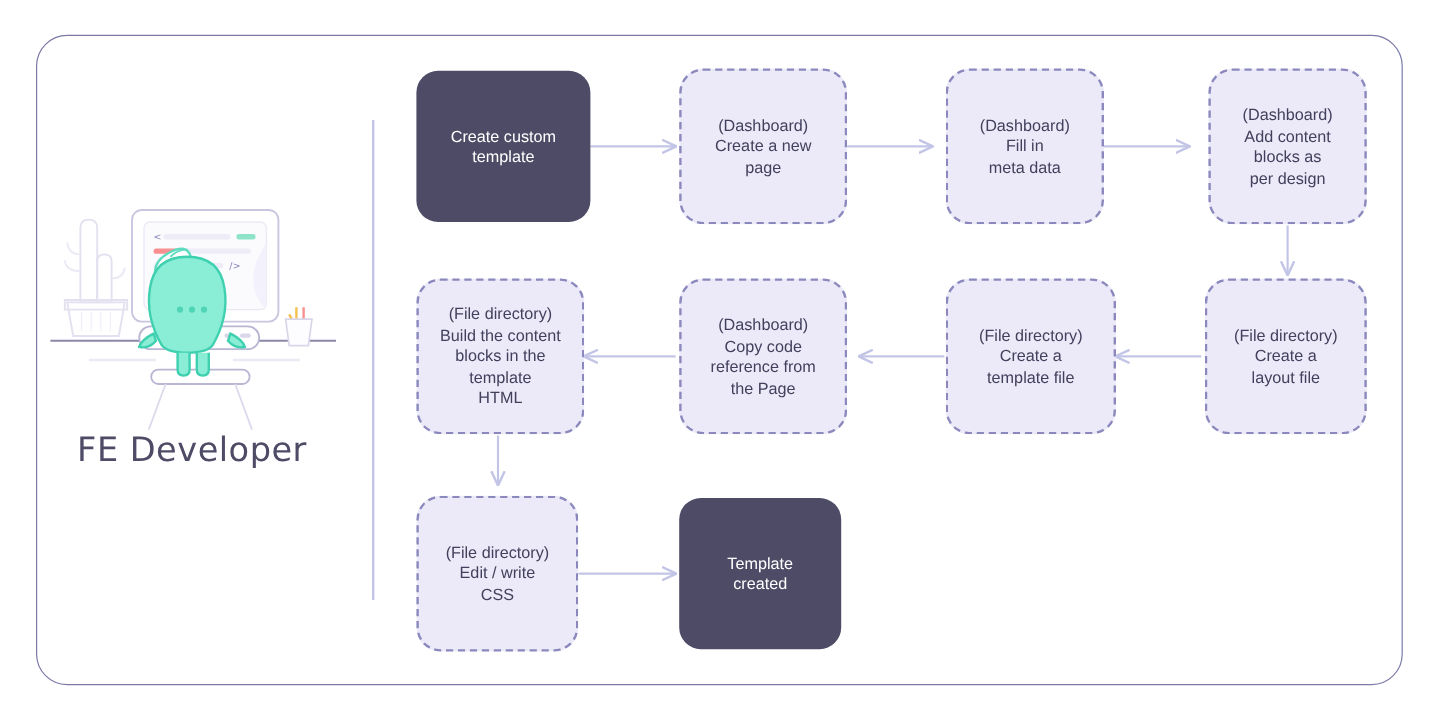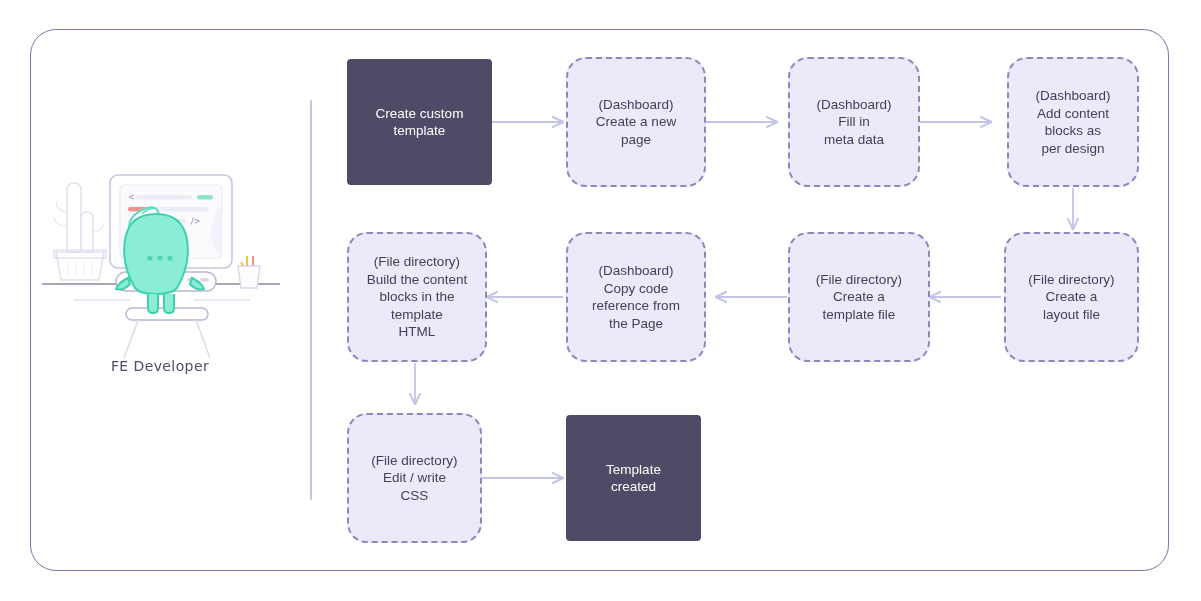--- a/index.html
+++ b/index.html
@@ -42,21 +42,21 @@
     top: 0;
     width: 252px;
     height: 200px;
   }
   #persona-label {
     position: absolute;
     left: 0;
     top: 198px;
     width: 252px;
     text-align: center;
-    font-size: 14px;
+    font-size: 28px;
     letter-spacing: 0.4px;
     color: #4c4a६6;
     color: #4d4b66;
     font-family: "DejaVu Sans", sans-serif;
   }
 
   
   #section-divider {
     position: absolute;
     left: 310px;
@@ -77,21 +77,21 @@
     border-radius: 20px;
     font-size: 13.5px;
     line-height: 17.5px;
     padding: 4px 8px;
     white-space: pre-line;
   }
   .node.terminal {
     background: #4d4b66;
     color: #ffffff;
     border: none;
-    border-radius: 4px;
+    border-radius: 18px;
   }
   .node.step {
     background: #eceaf8;
     color: #42405c;
     border: 2.5px dashed #8a88bd;
   }
 
   
   #arrow-layer {
     position: absolute;

